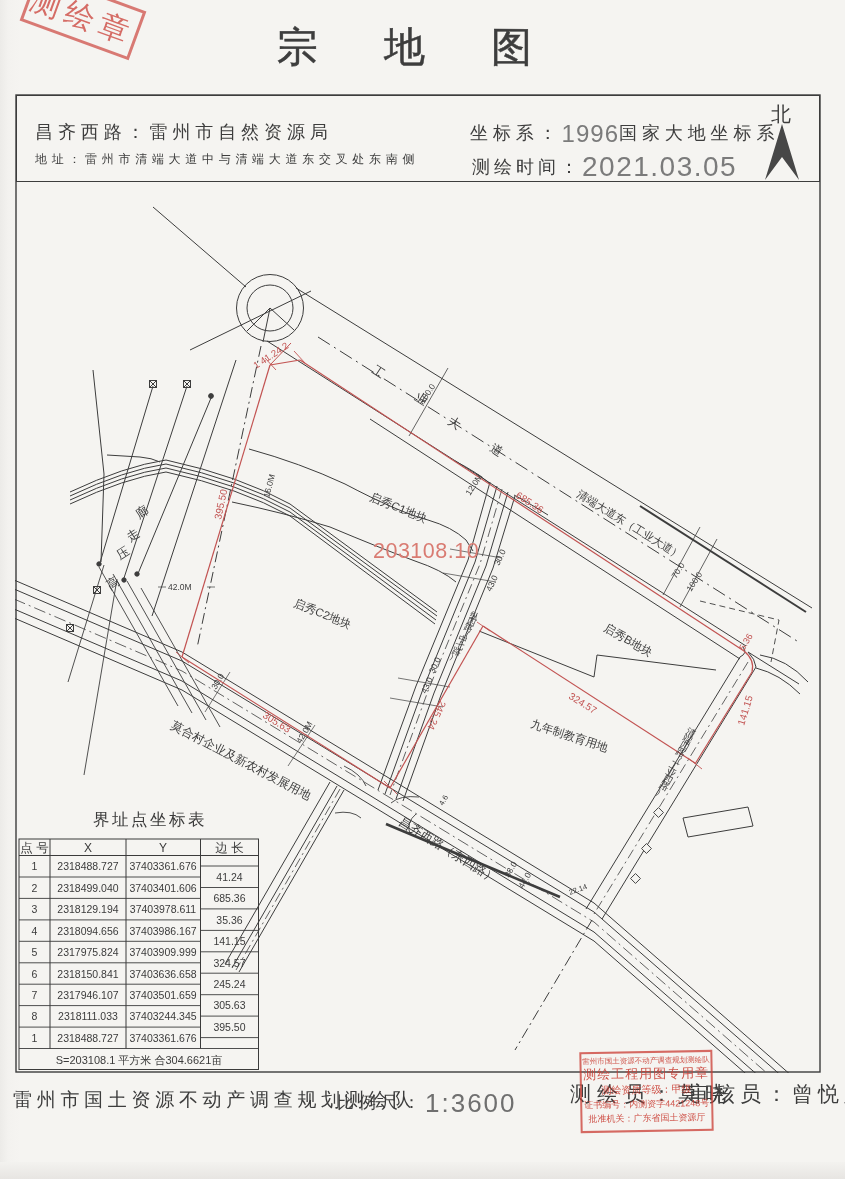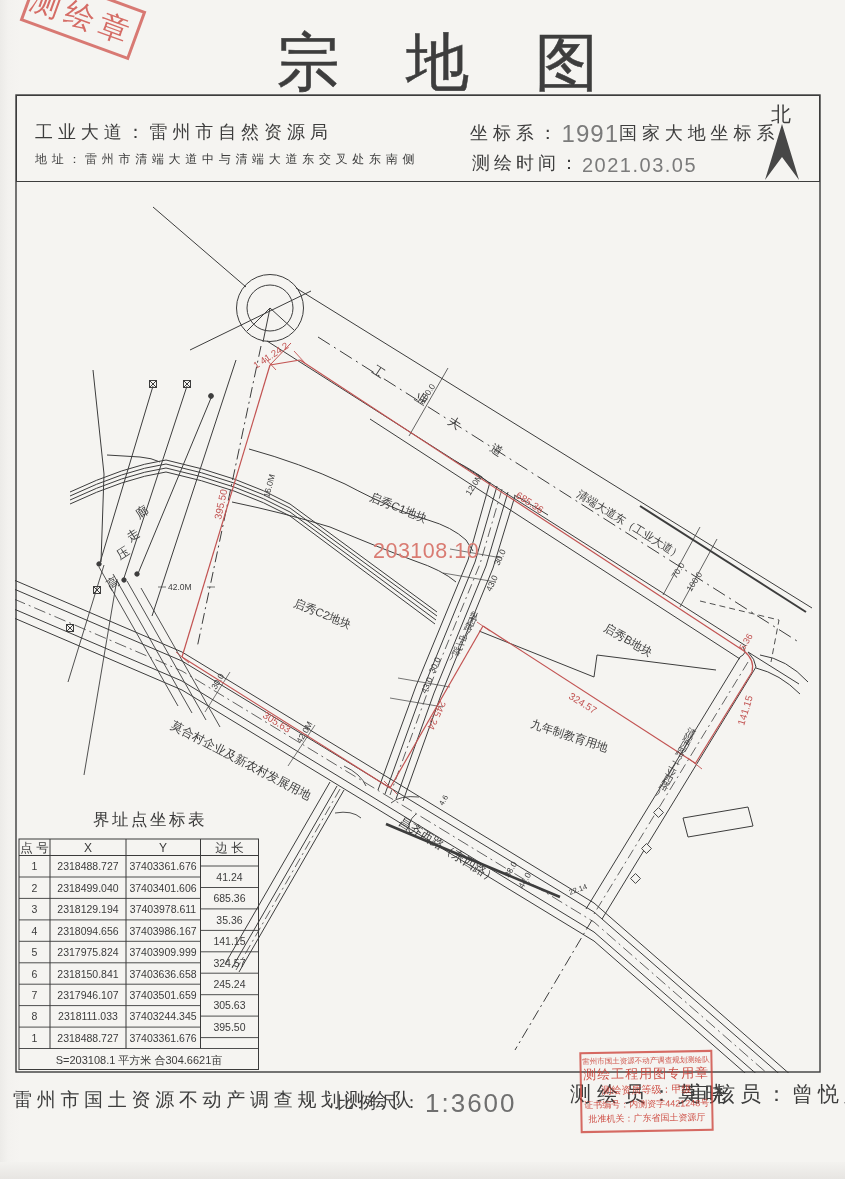--- a/index.html
+++ b/index.html
@@ -11,32 +11,32 @@
 svg text{font-family:"Liberation Sans",sans-serif;}
 </style>
 </head>
 <body>
 <div class="page">
 
 <div class="abs" style="left:0;top:1162px;width:845px;height:17px;background:linear-gradient(180deg,#f3f2ef,#e7e5e2);"></div>
 
 <div class="abs" style="left:25px;top:-10px;width:110px;height:46px;border:3px solid rgba(205,74,66,.72);transform:rotate(20deg);transform-origin:center;color:rgba(205,74,66,.8);font-size:30px;line-height:48px;text-align:center;letter-spacing:6px;">测绘章</div>
 
-<div class="abs ink" style="left:277px;top:20px;font-size:63px;letter-spacing:66px;white-space:nowrap;-webkit-text-stroke:.5px #3d3d3d;">宗地图</div>
+<div class="abs ink" style="left:277px;top:20px;font-size:41px;letter-spacing:66px;white-space:nowrap;-webkit-text-stroke:.5px #3d3d3d;">宗地图</div>
 
 
 <div class="abs" style="left:16px;top:95px;width:802px;height:85px;border:1.4px solid #3d3d3d;"></div>
 
-<div class="abs ink" style="left:35px;top:120px;font-size:18px;letter-spacing:4.9px;white-space:nowrap;">工业大道：雷州市自然资源局</div>
-
-<div class="abs ink" style="left:470px;top:120px;font-size:18px;letter-spacing:4.9px;white-space:nowrap;">坐标系：<span style="color:#7b7b7b;font-size:24px;letter-spacing:1px;vertical-align:-3px;">1991</span>国家大地坐标系</div>
+<div class="abs ink" style="left:35px;top:120px;font-size:18px;letter-spacing:4.9px;white-space:nowrap;">昌齐西路：雷州市自然资源局</div>
+
+<div class="abs ink" style="left:470px;top:120px;font-size:18px;letter-spacing:4.9px;white-space:nowrap;">坐标系：<span style="color:#7b7b7b;font-size:24px;letter-spacing:1px;vertical-align:-3px;">1996</span>国家大地坐标系</div>
 
 <div class="abs ink" style="left:35px;top:151px;font-size:12px;letter-spacing:4.7px;white-space:nowrap;">地址：雷州市清端大道中与清端大道东交叉处东南侧</div>
 
-<div class="abs ink" style="left:472px;top:151px;font-size:18px;letter-spacing:4px;white-space:nowrap;">测绘时间：<span style="color:#7b7b7b;font-size:20px;letter-spacing:1.5px;vertical-align:-3px;">2021.03.05</span></div>
+<div class="abs ink" style="left:472px;top:151px;font-size:18px;letter-spacing:4px;white-space:nowrap;">测绘时间：<span style="color:#7b7b7b;font-size:28px;letter-spacing:1.5px;vertical-align:-3px;">2021.03.05</span></div>
 
 <div class="abs ink" style="left:771px;top:101px;font-size:20px;">北</div>
 
 <svg class="abs" style="left:755px;top:122px;" width="55" height="60" viewBox="0 0 55 60">
       <path d="M27 2 L44 58 L27 35 L10 58 Z" fill="#474747"></path>
     </svg>
 
 <svg class="abs" style="left:0;top:0;" width="845" height="1179" viewBox="0 0 845 1179">
 <defs>
         <clipPath id="mapclip">

